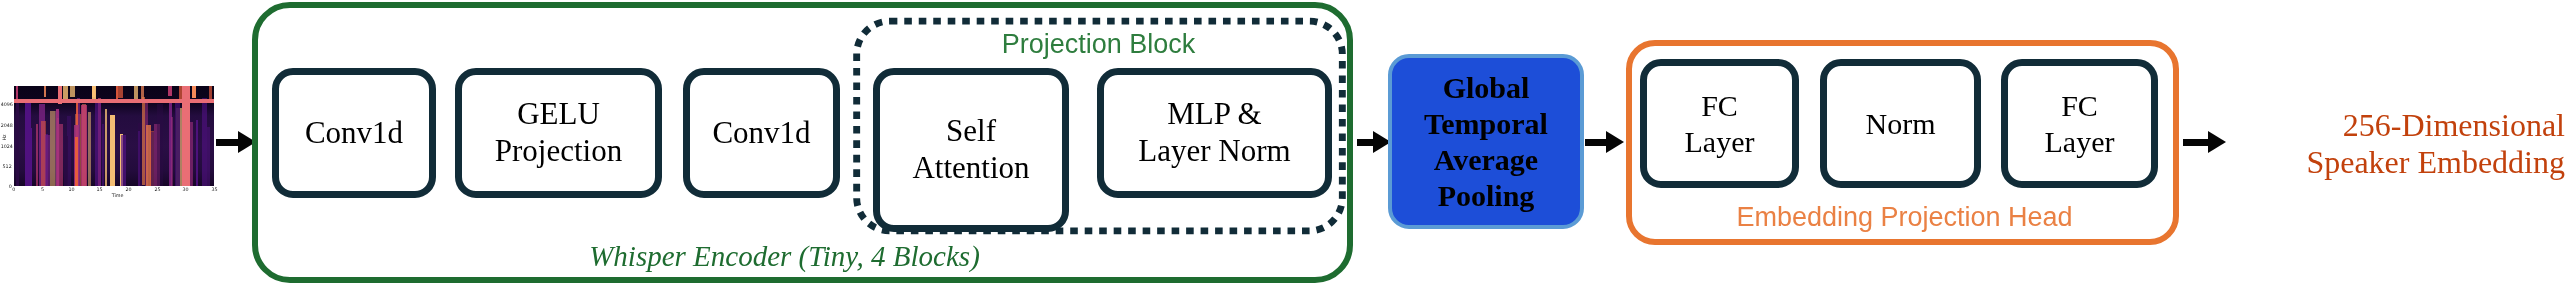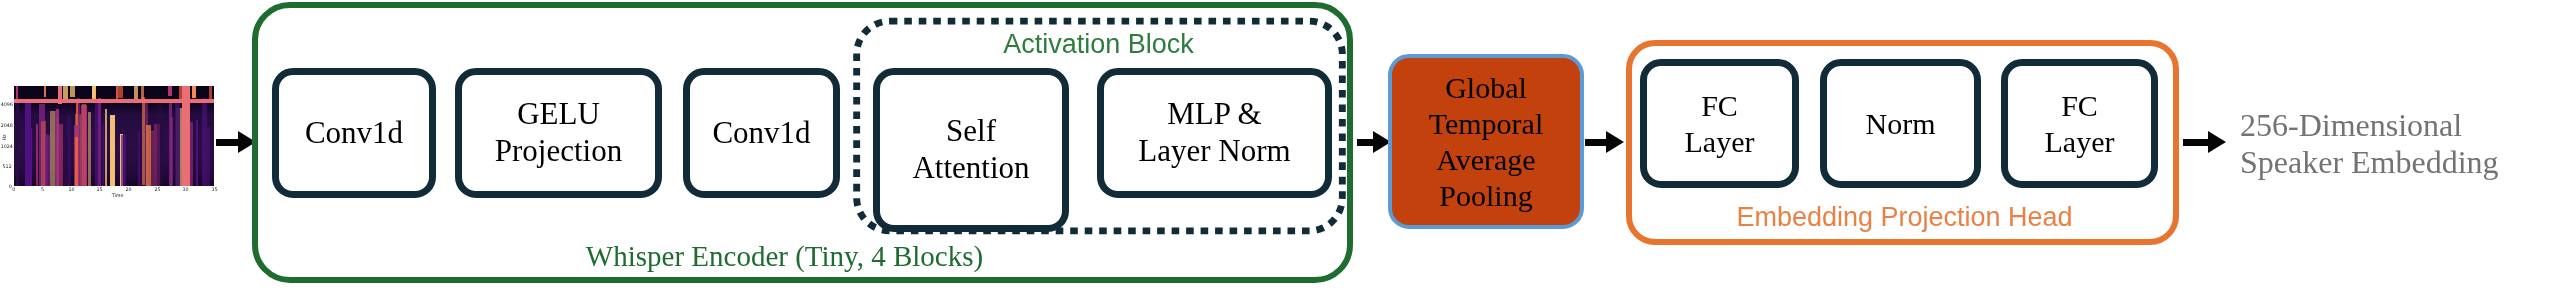--- a/index.html
+++ b/index.html
@@ -12,26 +12,26 @@
   .nbox{
     position:absolute;box-sizing:border-box;background:#fff;
     border:7px solid var(--box-navy,#112C38);border-radius:21px;
     display:flex;align-items:center;justify-content:center;text-align:center;
     font-size:31px;line-height:1.18;color:#000;white-space:pre-line;
   }
   .groupbox{position:absolute;box-sizing:border-box;background:transparent;}
   .green-group{border:6.2px solid var(--encoder-green,#1E6C30);border-radius:38px;}
   .orange-group{border:6.2px solid var(--head-orange,#E8752F);border-radius:29px;}
   .blue-box{
-    position:absolute;box-sizing:border-box;background:#c2410c;
+    position:absolute;box-sizing:border-box;background:#1d4ed8;
     border:4.8px solid var(--pooling-blue,#5B9BD5);border-radius:21px;
     display:flex;align-items:center;justify-content:center;text-align:center;
-    font-size:30px;line-height:1.18;color:#000;white-space:pre-line;
-  }
-  .caption-serif{position:absolute;text-align:left;color:#737373;}
+    font-size:30px;line-height:1.18;color:#000;white-space:pre-line;font-weight:bold;
+  }
+  .caption-serif{position:absolute;text-align:right;color:#c2410c;}
   .green-label{
     position:absolute;text-align:center;color:var(--encoder-green,#1E6C30);
     font-size:29px;font-family:"Liberation Serif", serif;white-space:nowrap;
   }
   .tb-label{
     position:absolute;text-align:center;color:var(--transformer-label-green,#2E7D3E);
     font-size:27px;font-family:"Liberation Sans", sans-serif;white-space:nowrap;
   }
   .eph-label{
     position:absolute;text-align:center;color:var(--head-label-orange,#EA8144);
@@ -172,29 +172,29 @@
 
   <div class="nbox" style="left:455px;top:68px;width:207px;height:130px;">GELU
 Projection</div>
 
   <div class="nbox" style="left:683px;top:68px;width:157px;height:130px;">Conv1d</div>
 
   <svg class="abs" style="left:852px;top:16.6px;" width="495" height="218" viewBox="0 0 716 316">
     <rect x="6" y="6" width="704" height="304" rx="48" ry="48" fill="none" stroke="#112C38" stroke-width="10" stroke-dasharray="11 10"></rect>
   </svg>
 
-  <div class="tb-label" style="left:960px;top:29px;width:277px;">Activation Block</div>
+  <div class="tb-label" style="left:960px;top:29px;width:277px;">Projection Block</div>
 
   <div class="nbox" style="left:873px;top:68px;width:196px;height:164px;">Self
 Attention</div>
 
   <div class="nbox" style="left:1097px;top:68px;width:235px;height:130px;">MLP &amp;
 Layer Norm</div>
 
-  <div class="green-label" style="left:577px;top:240px;width:415px;">Whisper Encoder (Tiny, 4 Blocks)</div>
+  <div class="green-label" style="left:577px;top:240px;width:415px;font-style:italic;">Whisper Encoder (Tiny, 4 Blocks)</div>
 
   <div class="arrow" style="left:1357px;top:142px;">
     <span class="shaft" style="width:17.3px;"></span>
     <span class="head" style="left:16px;"></span>
   </div>
 
   <div class="blue-box" style="left:1388px;top:54px;width:196px;height:175px;font-size:30px;line-height:36px;">Global
 Temporal
 Average
 Pooling</div>

